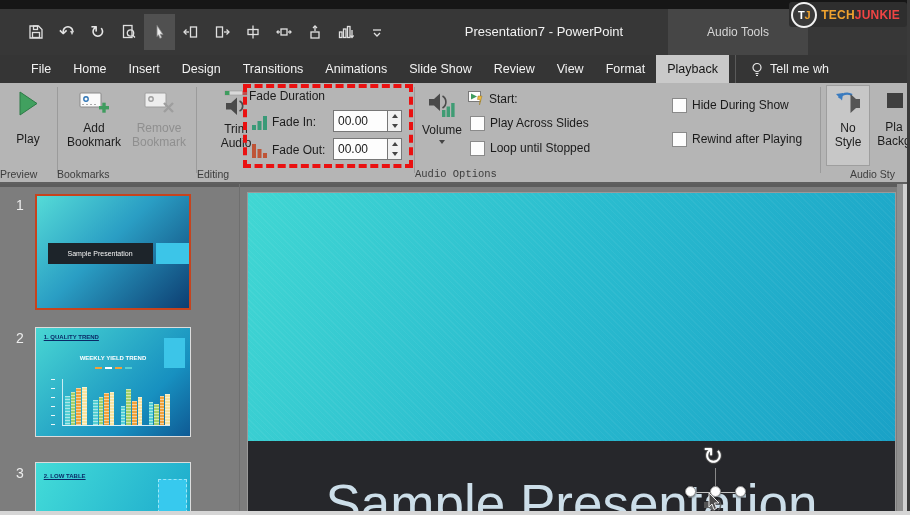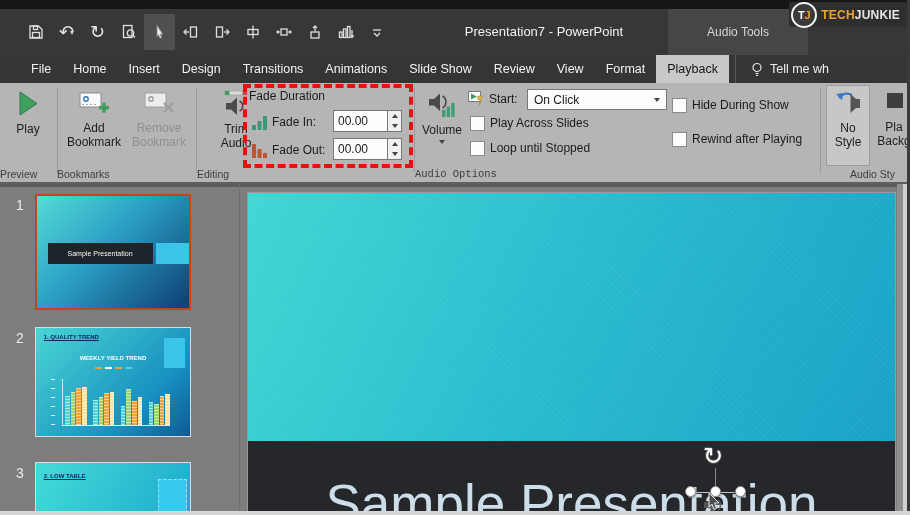--- a/index.html
+++ b/index.html
@@ -18,21 +18,21 @@
   .qat-glyph{font-family:"DejaVu Sans",sans-serif;font-size:18px;line-height:1;color:#e6e6e6;}
   .qat svg{stroke:#e0e0e0;fill:none;stroke-width:1.3;}
   .undo-caret{font-size:8px;color:#cfcfcf;margin-left:-4px;}
   
   .logo{position:absolute;right:3px;top:2px;height:25px;background:#2e2e2e;border-radius:3px;
         display:flex;align-items:center;padding:0 7px 0 2px;z-index:60;}
   .logo-circle{width:22px;height:22px;border-radius:50%;background:#3a3a3a;border:2px solid #f2f2f2;
         display:flex;align-items:center;justify-content:center;font-weight:bold;font-size:11px;margin-right:4px;}
   .logo-t{color:#ffffff;}.logo-j{color:#f0a32f;}
   .logo-word{font-weight:bold;font-size:12px;letter-spacing:.2px;}
-  .logo-tech{color:#f0a32f;}.logo-junkie{color:#e5e5e5;text-align:center;}
+  .logo-tech{color:#f0a32f;}.logo-junkie{color:#ef4444;text-align:center;}
   
   .tabrow{position:absolute;left:0;top:55px;width:910px;height:28px;background:#353535;display:flex;align-items:stretch;padding-left:20px;}
   .tab{padding:0 11px;line-height:28px;color:#f2f2f2;font-size:12.5px;white-space:nowrap;}
   .tab.active{background:#c9c9c9;color:#141414;}
   .tellme{display:flex;align-items:center;gap:6px;color:#efefef;font-size:12.5px;padding-left:14px;border-left:1px solid #5a5a5a;margin-left:6px;white-space:nowrap;}
   
   .ribbon{position:absolute;left:0;top:83px;width:910px;height:101px;background:#b5b5b5;border-bottom:2px solid #5f5f5f;box-sizing:border-box;}
   .vdiv{position:absolute;top:4px;height:86px;width:1px;background:#9b9b9b;}
   .grp-label{position:absolute;bottom:2px;font-size:10.5px;color:#3d3d3d;text-align:left;white-space:nowrap;}
   .rib-big{position:absolute;top:2px;display:flex;flex-direction:column;align-items:center;padding-top:5px;
@@ -218,21 +218,21 @@
         <circle cx="7" cy="5.5" r="4"></circle>
           <line x1="5.5" y1="11.5" x2="8.5" y2="11.5"></line>
           <line x1="6" y1="13.5" x2="8" y2="13.5"></line>
       </svg>
       <span>Tell me wh</span>
     </div>
   </div>
 
   <div class="ribbon">
 
-    <div class="rib-big" style="left:2px;width:52px;">
+    <div class="rib-big" style="left:2px;width:52px;gap:10px;">
       <svg width="24" height="27" viewBox="0 0 24 27">
           <polygon points="4,2 21,13.5 4,25" fill="#41a05f" stroke="#2d7a46"></polygon>
         </svg>
       <span class="lbl">Play</span>
     </div>
     <div class="grp-label" style="left:0;width:57px;">Preview</div>
     <div class="vdiv" style="left:57px;"></div>
 
     <div class="rib-big disabled" style="left:126px;width:66px;">
       <svg width="31" height="26" viewBox="0 0 31 26">
@@ -308,24 +308,20 @@
       <span class="lbl">Volume</span>
       <div class="tri-down" style="margin-top:3px;"></div>
     </div>
 
     <svg class="abs" style="left:468px;top:7px;" width="16" height="16" viewBox="0 0 16 16">
       <rect x="0.5" y="1.5" width="12" height="10" fill="#fdfdfd" stroke="#7a7a7a"></rect>
       <polygon points="3,3.5 9,6.5 3,9.5" fill="#3f9c5f"></polygon>
       <polygon points="10,6 14,6 11.5,15 12,9.5 9.5,9.5" fill="#edb93d" stroke="#9a7a22" stroke-width="0.5"></polygon>
     </svg>
     <div class="cb-label" style="left:489px;top:9px;">Start:</div>
-    <div class="start-select">
-      <span>On Click</span>
-      <div class="tri-down start-caret"></div>
-    </div>
 
     <div class="cb" style="left:470px;top:33px;"></div>
     <div class="cb-label" style="left:490px;top:33px;">Play Across Slides</div>
     <div class="cb" style="left:470px;top:58px;"></div>
     <div class="cb-label" style="left:490px;top:58px;">Loop until Stopped</div>
     <div class="cb" style="left:672px;top:15px;"></div>
     <div class="cb-label" style="left:692px;top:15px;">Hide During Show</div>
     <div class="cb" style="left:672px;top:49px;"></div>
     <div class="cb-label" style="left:692px;top:49px;">Rewind after Playing</div>
     <div class="grp-label" style="left:415px;width:405px;font-family:Liberation Mono, monospace;">Audio Options</div>

